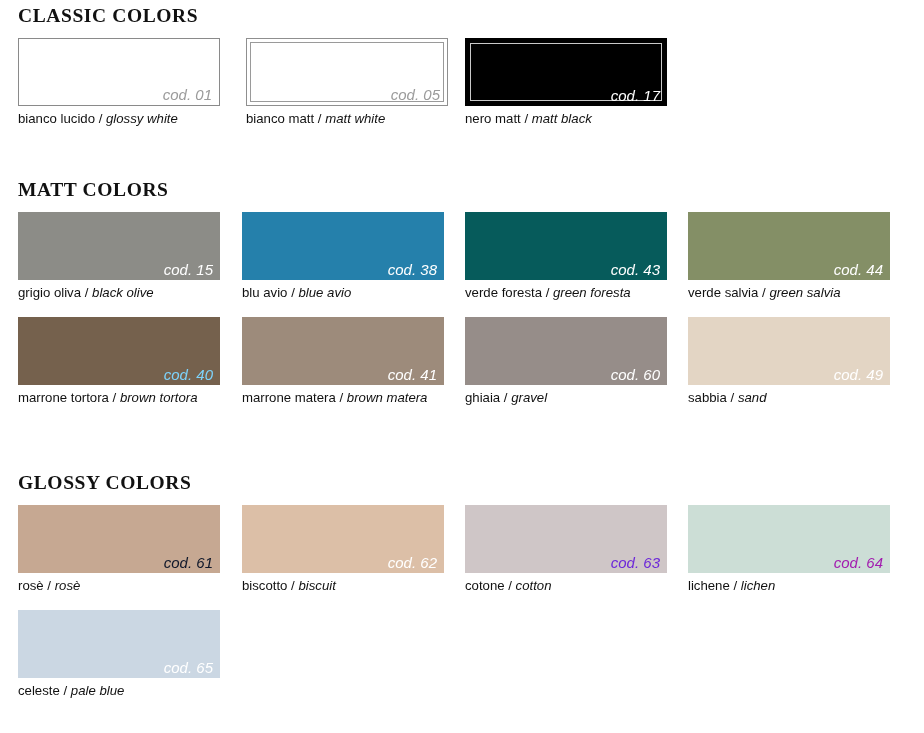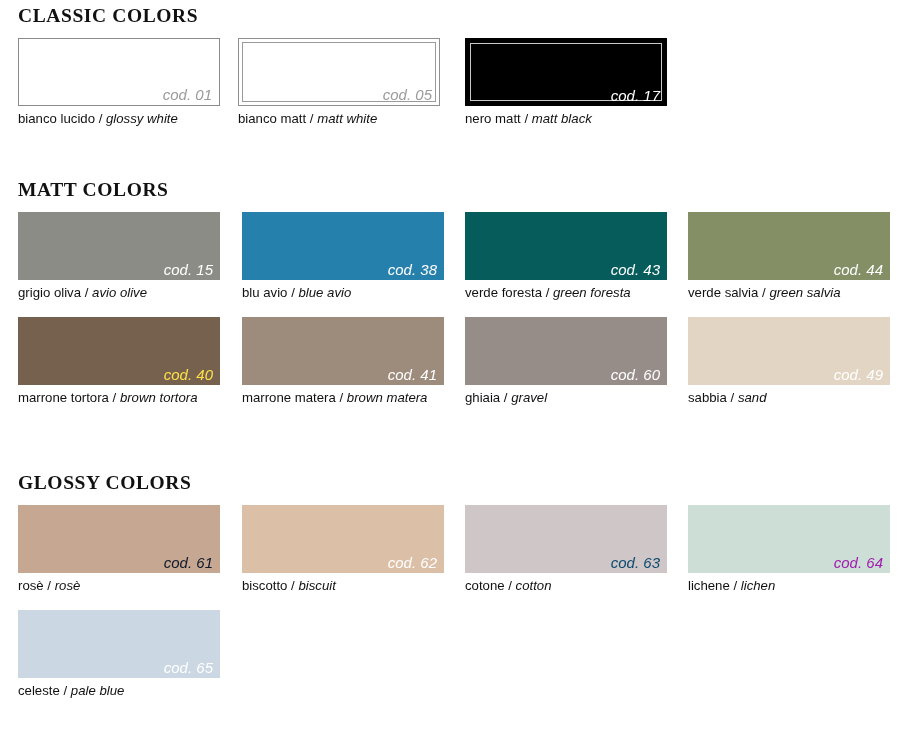--- a/index.html
+++ b/index.html
@@ -106,21 +106,21 @@
     <div class="section" style="top: 6px;">
       <div class="section-title">CLASSIC COLORS</div>
       <div class="rows">
         <div class="row">
           <div class="cell" style="left: 18px;">
             <div class="swatch frame-thin" style="background: rgb(255, 255, 255);">
               <span class="code" style="color: rgb(155, 155, 155);">cod. 01</span>
             </div>
             <div class="caption"><span class="it">bianco lucido</span><span> / </span><span class="en">glossy white</span></div>
           </div>
-          <div class="cell" style="left: 238px;">
+          <div class="cell" style="left: 246px;">
             <div class="swatch frame-double" style="background: rgb(255, 255, 255);">
               <div class="inner"></div>
               <span class="code" style="color: rgb(155, 155, 155);">cod. 05</span>
             </div>
             <div class="caption"><span class="it">bianco matt</span><span> / </span><span class="en">matt white</span></div>
           </div>
           <div class="cell" style="left: 465px;">
             <div class="swatch frame-black" style="background: rgb(0, 0, 0); text-align: right;">
               <div class="inner"></div>
               <span class="code" style="color: rgb(255, 255, 255);">cod. 17</span>
@@ -131,21 +131,21 @@
       </div>
     </div>
     <div class="section" style="top: 180px;">
       <div class="section-title">MATT COLORS</div>
       <div class="rows">
         <div class="row">
           <div class="cell" style="left: 18px;">
             <div class="swatch" style="background: rgb(140, 140, 135);">
               <span class="code" style="color: rgb(255, 255, 255);">cod. 15</span>
             </div>
-            <div class="caption"><span class="it">grigio oliva</span><span> / </span><span class="en">avio olive</span></div>
+            <div class="caption"><span class="it">grigio oliva</span><span> / </span><span class="en">black olive</span></div>
           </div>
           <div class="cell" style="left: 242px;">
             <div class="swatch" style="background: rgb(37, 128, 171);">
               <span class="code" style="color: rgb(255, 255, 255);">cod. 38</span>
             </div>
             <div class="caption"><span class="it">blu avio</span><span> / </span><span class="en">blue avio</span></div>
           </div>
           <div class="cell" style="left: 465px;">
             <div class="swatch" style="background: rgb(6, 91, 91);">
               <span class="code" style="color: rgb(255, 255, 255);">cod. 43</span>
@@ -155,21 +155,21 @@
           <div class="cell" style="left: 688px;">
             <div class="swatch" style="background: rgb(132, 143, 102);">
               <span class="code" style="color: rgb(255, 255, 255);">cod. 44</span>
             </div>
             <div class="caption"><span class="it">verde salvia</span><span> / </span><span class="en">green salvia</span></div>
           </div>
         </div>
         <div class="row">
           <div class="cell" style="left: 18px;">
             <div class="swatch" style="background: rgb(117, 97, 77);">
-              <span class="code" style="color: #fde047;">cod. 40</span>
+              <span class="code" style="color: #7dd3fc;">cod. 40</span>
             </div>
             <div class="caption"><span class="it">marrone tortora</span><span> / </span><span class="en">brown tortora</span></div>
           </div>
           <div class="cell" style="left: 242px;">
             <div class="swatch" style="background: rgb(157, 139, 123);">
               <span class="code" style="color: rgb(255, 255, 255);">cod. 41</span>
             </div>
             <div class="caption"><span class="it">marrone matera</span><span> / </span><span class="en">brown matera</span></div>
           </div>
           <div class="cell" style="left: 465px;">
@@ -198,21 +198,21 @@
             <div class="caption"><span class="it">rosè</span><span> / </span><span class="en">rosè</span></div>
           </div>
           <div class="cell" style="left: 242px;">
             <div class="swatch" style="background: rgb(220, 191, 167);">
               <span class="code" style="color: rgb(255, 255, 255);">cod. 62</span>
             </div>
             <div class="caption"><span class="it">biscotto</span><span> / </span><span class="en">biscuit</span></div>
           </div>
           <div class="cell" style="left: 465px;">
             <div class="swatch" style="background: rgb(207, 198, 199);">
-              <span class="code" style="color: #0c4a6e;">cod. 63</span>
+              <span class="code" style="color: #6d28d9;">cod. 63</span>
             </div>
             <div class="caption"><span class="it">cotone</span><span> / </span><span class="en">cotton</span></div>
           </div>
           <div class="cell" style="left: 688px;">
             <div class="swatch" style="background: rgb(204, 222, 214);">
               <span class="code" style="color: #a21caf;">cod. 64</span>
             </div>
             <div class="caption"><span class="it">lichene</span><span> / </span><span class="en">lichen</span></div>
           </div>
         </div>

